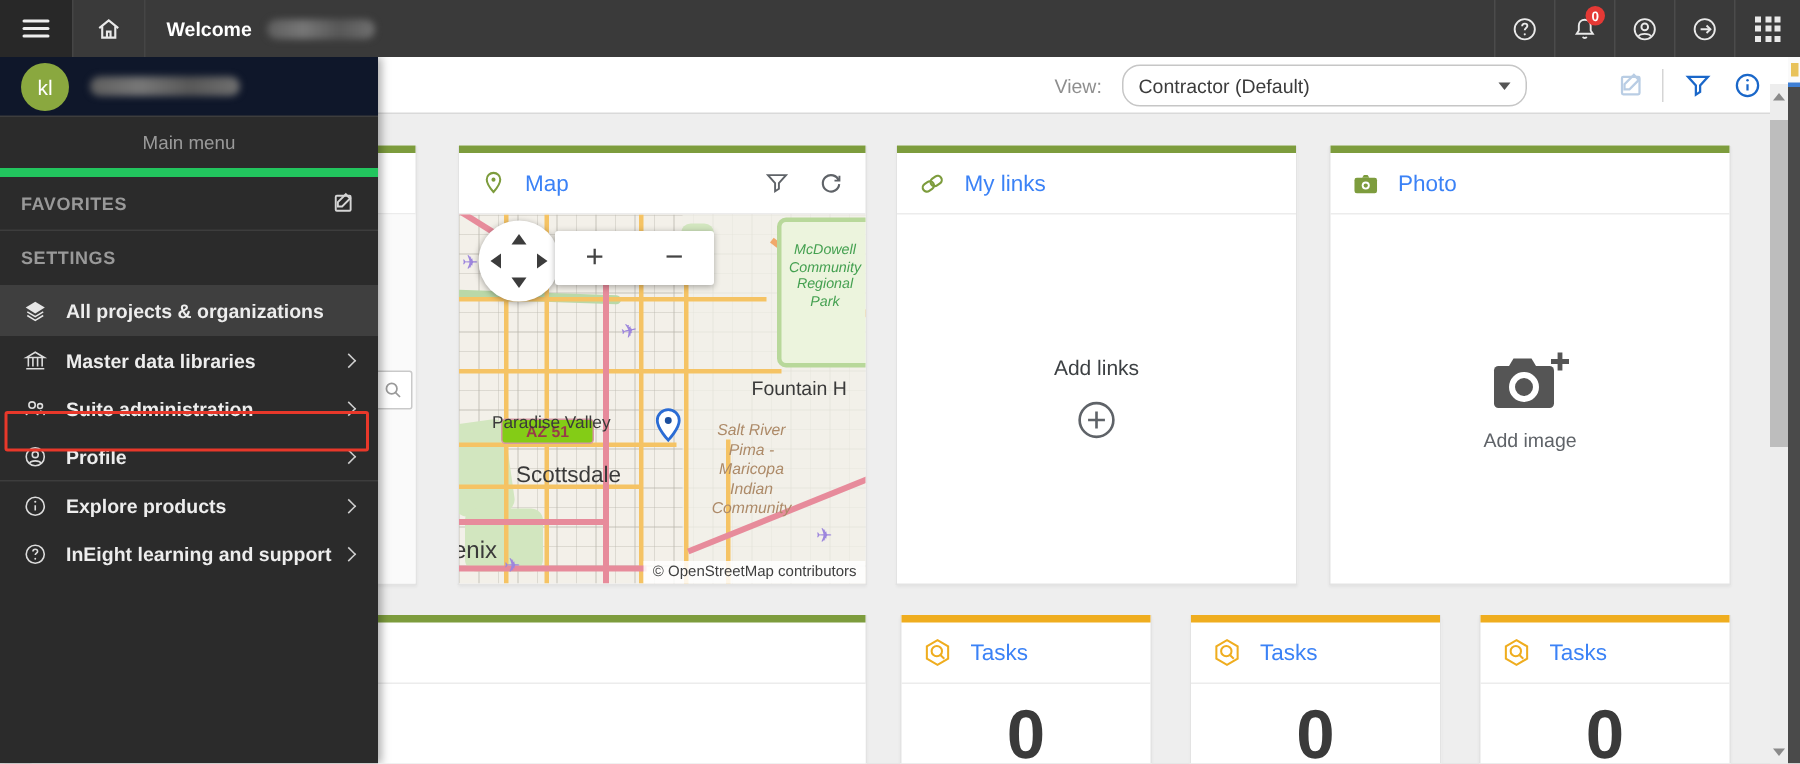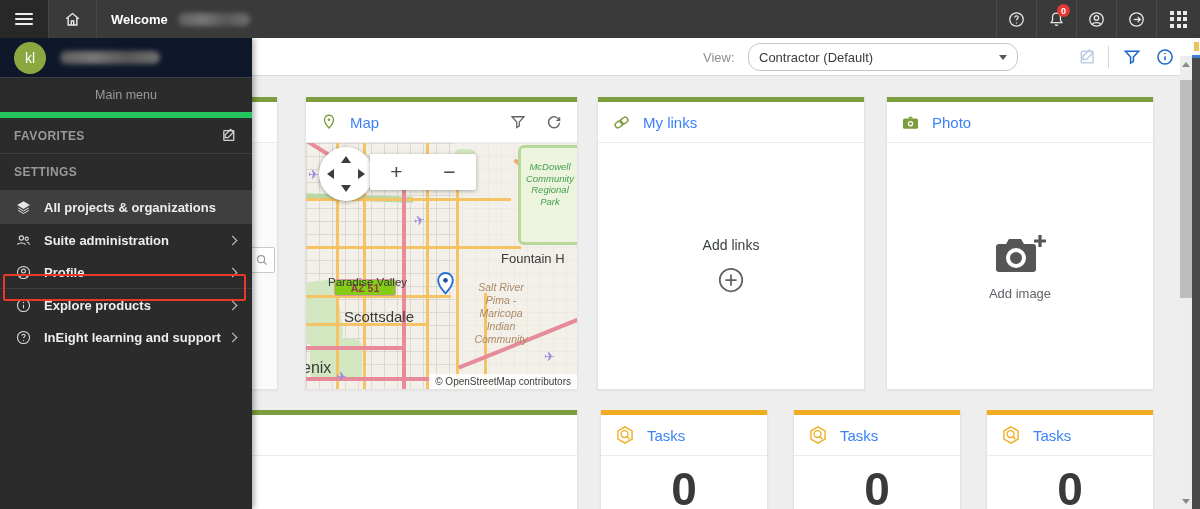--- a/index.html
+++ b/index.html
@@ -428,20 +428,30 @@
         <svg width="17" height="17" viewBox="0 0 24 24">
             <path d="M12 3 21 8.5 12 14 3 8.5z" fill="#e6e6e6"></path>
             <path d="M4.5 12.5 12 17l7.5-4.5M4.5 16 12 20.5 19.5 16" fill="none" stroke="#e6e6e6" stroke-width="1.4"></path>
           </svg>
       </span>
       <span>All projects &amp; organizations</span>
     </div>
     <div class="nav-row">
       <span class="ic">
         <svg width="17" height="17" viewBox="0 0 24 24" fill="none" stroke="#dcdcdc" stroke-width="1.5">
+            <path d="M3.5 9 12 4l8.5 5z"></path>
+            <path d="M5.5 9.5v8M9.8 9.5v8M14.2 9.5v8M18.5 9.5v8M3.5 19.5h17"></path>
+          </svg>
+      </span>
+      <span>Master data libraries</span>
+      <span class="chev"></span>
+    </div>
+    <div class="nav-row">
+      <span class="ic">
+        <svg width="17" height="17" viewBox="0 0 24 24" fill="none" stroke="#dcdcdc" stroke-width="1.5">
             <circle cx="9" cy="8.5" r="3"></circle>
             <path d="M3.5 18c.8-3.4 10.2-3.4 11 0"></path>
             <circle cx="16.5" cy="9.5" r="2.3"></circle>
             <path d="M16.5 14.2c2.2.3 3.6 1.5 4 3.8"></path>
           </svg>
       </span>
       <span>Suite administration</span>
       <span class="chev"></span>
     </div>
     <div class="nav-row">

